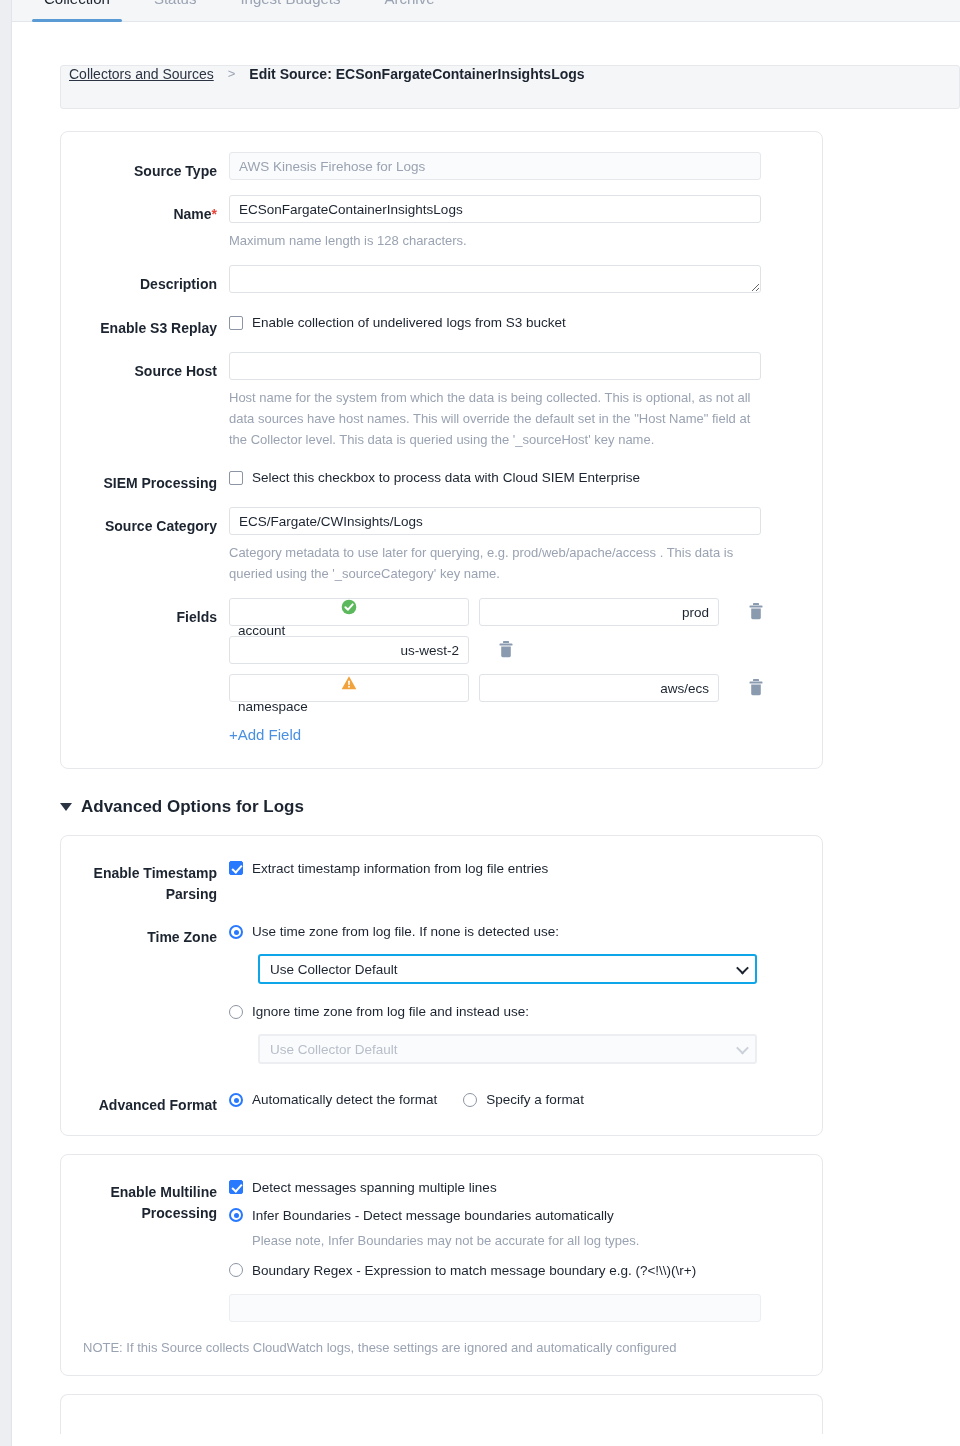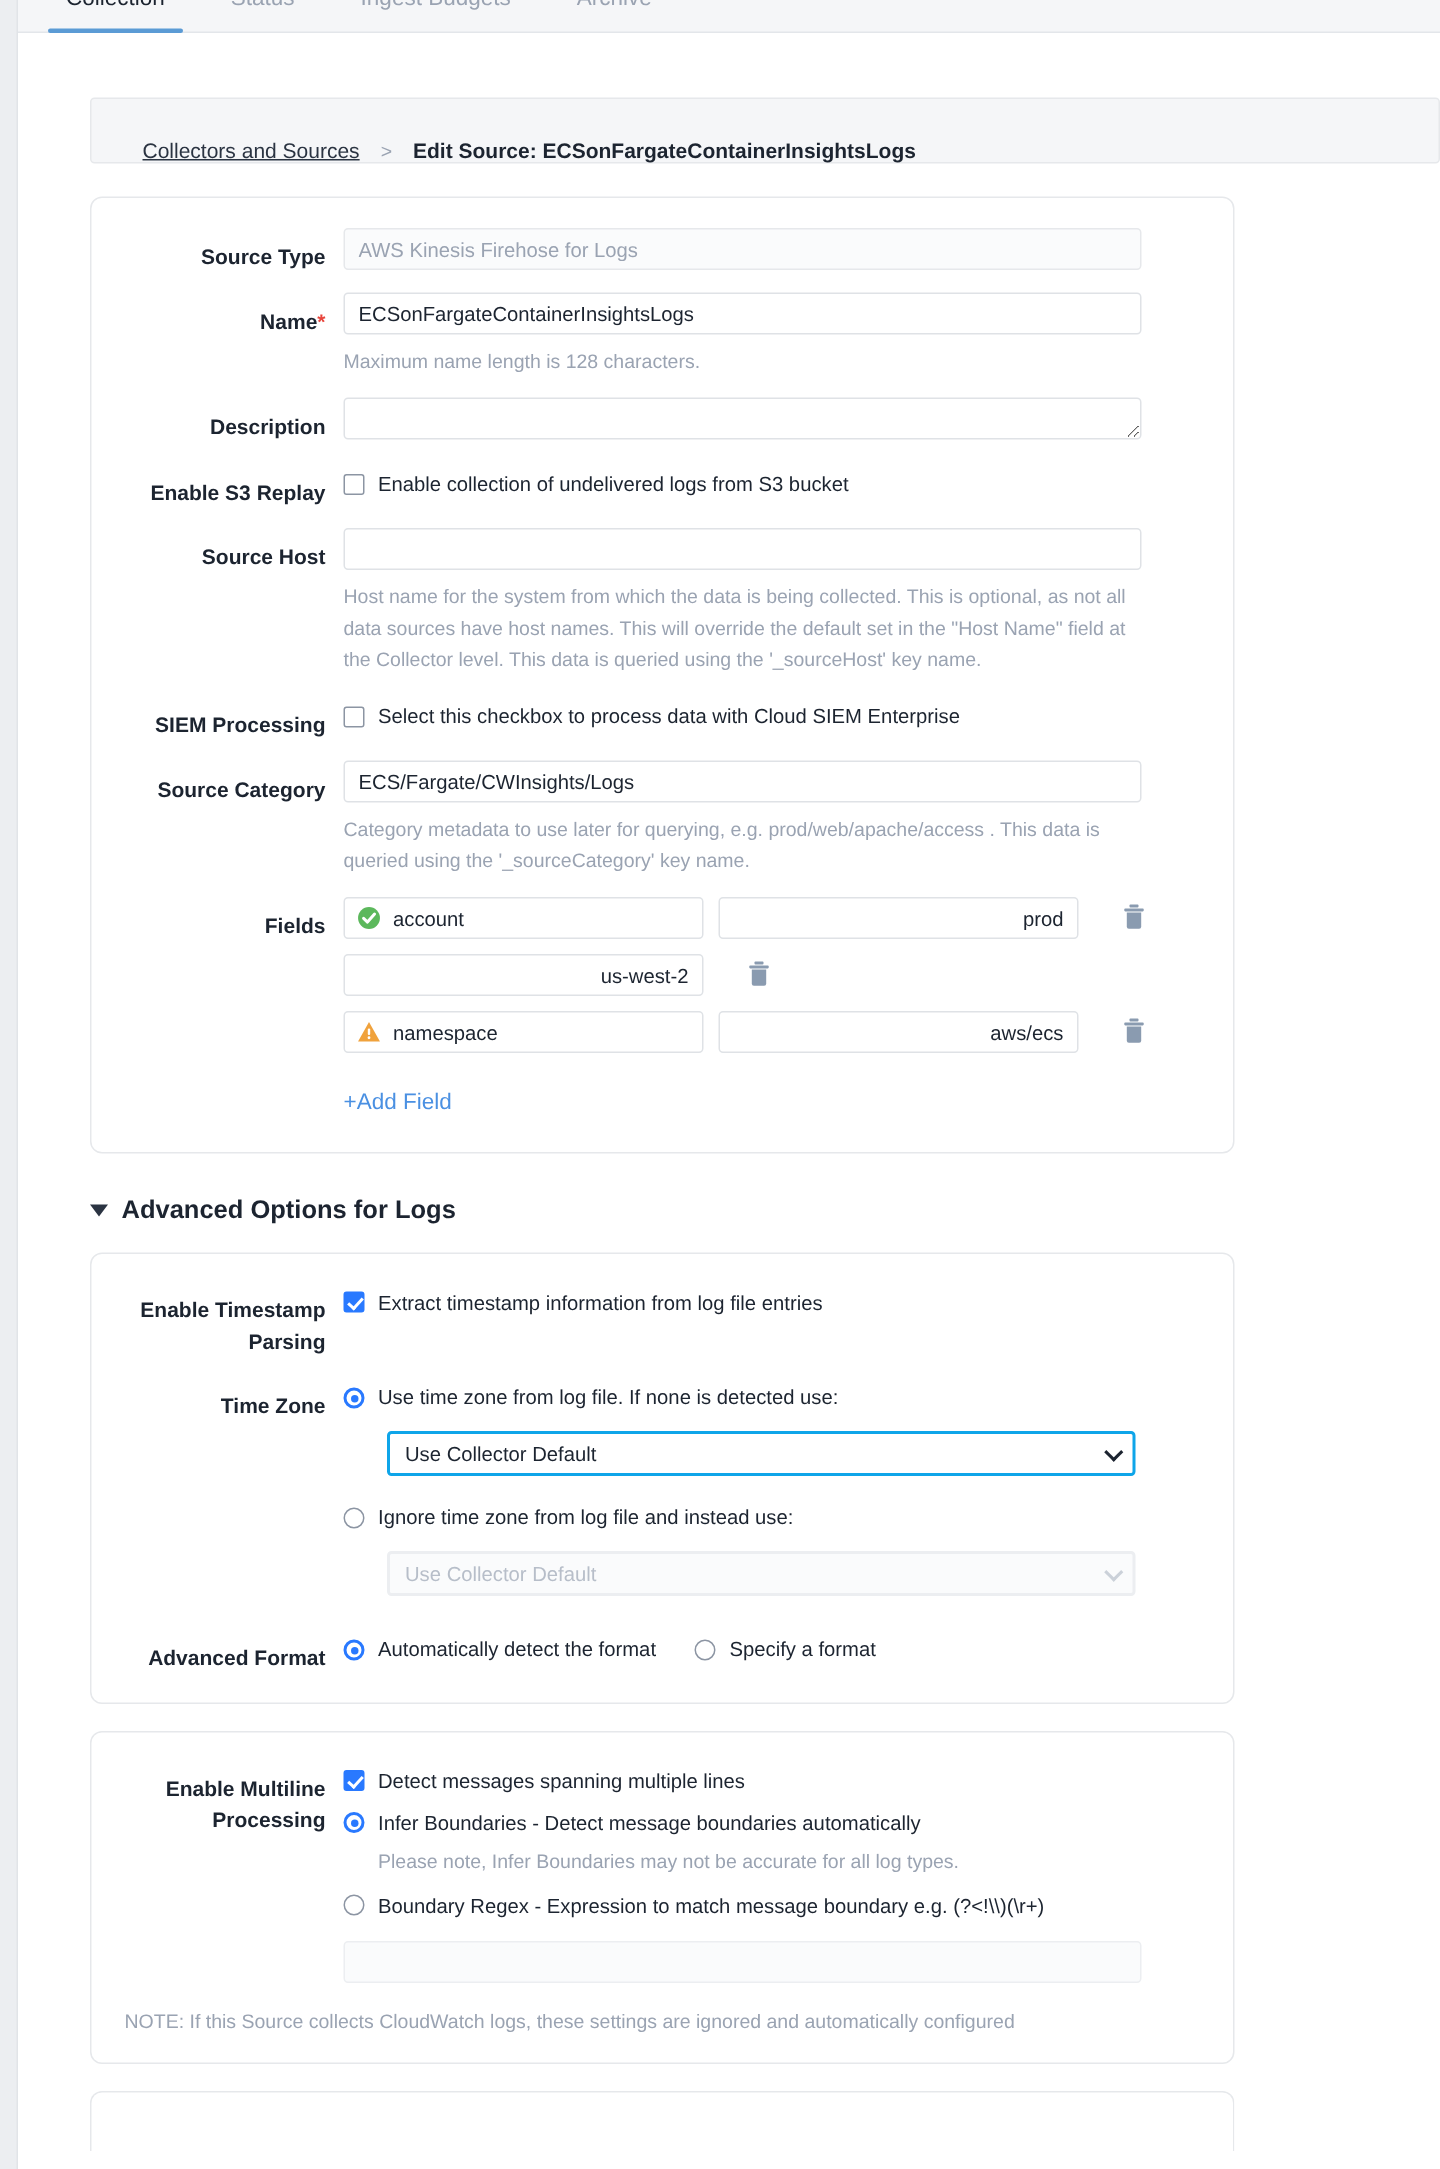--- a/index.html
+++ b/index.html
@@ -63,22 +63,22 @@
   }
 
   
   .breadcrumb {
     margin: 42px 0 0 47px;
     height: 44px;
     background: #f5f6f8;
     border: 1px solid #e6e8eb;
     border-radius: 3px;
     display: flex;
-    align-items: flex-end;
-    padding-left: 34px;
+    align-items: flex-start;
+    padding-left: 8px;
     font-size: 14px;
   }
   .crumb-link {
     color: #2b3442;
     text-decoration: underline;
     cursor: pointer;
   }
   .crumb-sep { color: #9aa3b2; margin: 0 14px; font-size: 13px; }
   .crumb-current { color: #1c2430; font-weight: bold; }
 
@@ -219,20 +219,21 @@
   .fkey {
     width: 240px;
     height: 28px;
     border: 1px solid #dfe2e6;
     border-radius: 3px;
     background: #fff;
     display: flex;
     align-items: center;
     padding: 0 8px;
     gap: 8px;
+    flex-direction: column;
   }
   .fkey .ftxt {
     font-size: 13.5px;
     color: #1c2430;
     border: none; outline: none;
     background: transparent;
     width: 100%;
     font-family: "Liberation Sans", sans-serif;
     padding: 0;
   }

